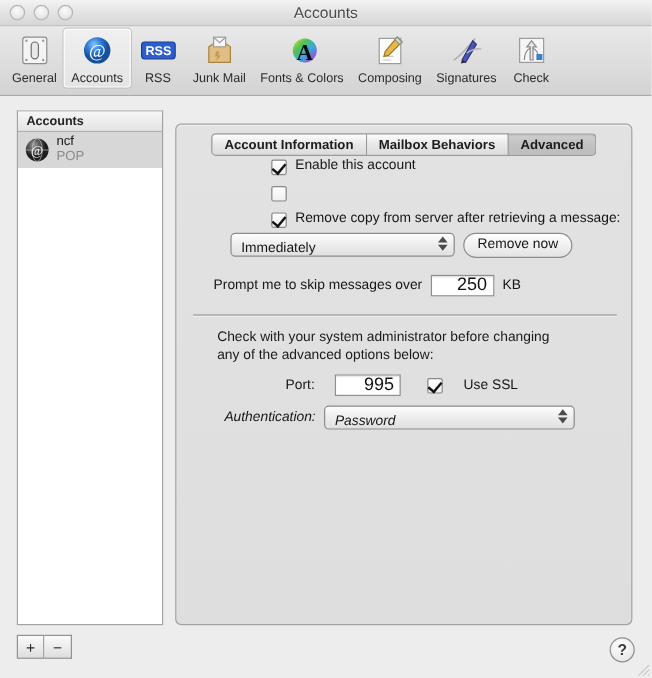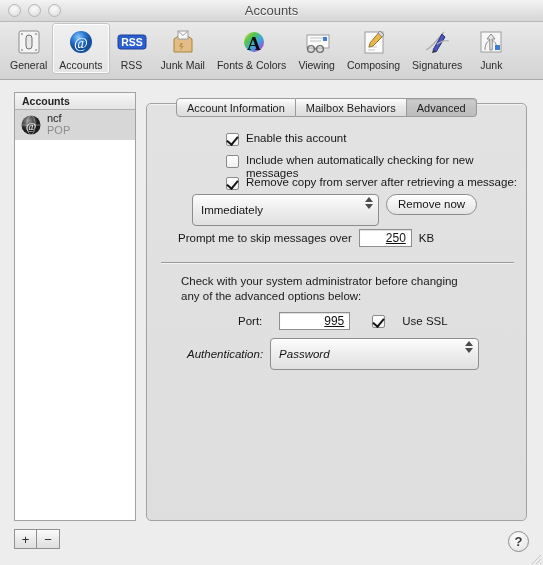--- a/index.html
+++ b/index.html
@@ -69,22 +69,22 @@
     height:30px; display:flex; align-items:center; padding-left:5px; gap:5px;
     background:#d7d7d7;
   }
   .globe-ico { width:22px; height:22px; flex:0 0 22px; }
   .acct-txt { display:flex; flex-direction:column; line-height:1.05; }
   .acct-name { font-size:11px; color:#1a1a1a; }
   .acct-type { font-size:11px; color:#8c8c8c; }
 
   
   .tabbar {
-    position:absolute; left:176px; top:98px;
-    display:flex; z-index:5;
+    position:absolute; left:176px; top:111px;
+    display:flex; z-index:5;font-weight:bold;
   }
   .tab {
     font-size:11px; color:#1c1c1c; height:19px; line-height:18px;
     padding: 0 10px;
     background: linear-gradient(to bottom, #fdfdfd 0%, #e8e8e8 48%, #dcdcdc 100%);
     border:1px solid #9a9a9a; border-left-width:0;
     cursor:default; white-space:nowrap;
   }
   .tab:first-child { border-left-width:1px; border-radius:4px 0 0 4px; }
   .tab:last-child  { border-radius:0 4px 4px 0; }
@@ -110,23 +110,23 @@
   }
   .cb.on::after {
     content:""; position:absolute; left:2px; top:0px;
     width:5px; height:9px;
     border-right:2px solid #131313; border-bottom:2px solid #131313;
     transform: rotate(40deg);
   }
   .lbl { font-size:11.5px; color:#161616; line-height:13px; }
 
   .popup {
-    height:32px; border:1px solid #8d8d8d; border-radius:4px;
+    height:20px; border:1px solid #8d8d8d; border-radius:4px;
     background: linear-gradient(to bottom, #fdfdfd 0%, #ededed 50%, #e0e0e0 100%);
-    display:flex; align-items:center;
+    display:flex; align-items:flex-end;
     font-size:11.5px; color:#141414; padding-left:8px;
     position:relative; cursor:default;
   }
   .stepper {
     position:absolute; right:5px; top:2px;
     display:flex; flex-direction:column; align-items:center; gap:2px;
   }
   .ar-up, .ar-dn { width:0; height:0; border-left:4px solid transparent; border-right:4px solid transparent; }
   .ar-up { border-bottom:5px solid #4b4b4b; }
   .ar-dn { border-top:5px solid #4b4b4b; }
@@ -135,22 +135,22 @@
     height:21px; border:1px solid #8d8d8d; border-radius:11px;
     background: linear-gradient(to bottom, #fefefe 0%, #f1f1f1 48%, #e3e3e3 100%);
     font-size:11.5px; color:#141414; padding:0 11px; line-height:19px;
     cursor:default;
   }
 
   .tfield {
     height:18px; border:1px solid #8f8f8f;
     background:#ffffff;
     box-shadow: inset 0 1px 1px rgba(0,0,0,0.13);
-    font-size:12px; color:#111; text-align:right;
-    padding-right:5px; line-height:16px;text-decoration:underline;
+    font-size:15px; color:#111; text-align:right;
+    padding-right:5px; line-height:16px;
   }
 
   .rule { height:1px; background:#9b9b9b; box-shadow:0 1px 0 #f2f2f2; }
   .admin-note { font-size:11.5px; font-weight:normal; color:#1a1a1a; line-height:14.5px; }
 
   
   .segbar { position:absolute; left:14px; top:529px; display:flex; }
   .seg {
     width:23px; height:20px;
     border:1px solid #919191;
@@ -248,34 +248,20 @@
             <stop offset="1" stop-color="#e04a4a"></stop>
           </linearGradient>
         </defs>
         <circle cx="17" cy="14" r="10" fill="url(#wh1)"></circle>
         <text x="10" y="22" font-size="19" font-family="'Liberation Serif',serif" font-weight="bold" fill="#0c0c0c">A</text>
       </svg>
     </span>
     <span class="tb-lbl">Fonts &amp; Colors</span>
   </div>
 
-  <div class="tb-item">
-    <span class="tb-ico">
-      <svg width="32" height="28" viewBox="0 0 32 28">
-        <rect x="6" y="7" width="22" height="13" fill="#fbfbfb" stroke="#9d9d9d"></rect>
-        <line x1="9" y1="10" x2="22" y2="10" stroke="#c3c3c3"></line>
-        <line x1="9" y1="13" x2="20" y2="13" stroke="#c3c3c3"></line>
-        <rect x="22" y="9" width="4" height="4" fill="#3a7fd0"></rect>
-        <circle cx="10" cy="21" r="3.4" fill="none" stroke="#6d6d6d" stroke-width="1.4"></circle>
-        <circle cx="19" cy="21" r="3.4" fill="none" stroke="#6d6d6d" stroke-width="1.4"></circle>
-        <line x1="13.4" y1="21" x2="15.6" y2="21" stroke="#6d6d6d" stroke-width="1.4"></line>
-      </svg>
-    </span>
-    <span class="tb-lbl">Viewing</span>
-  </div>
 
   <div class="tb-item">
     <span class="tb-ico">
       <svg width="28" height="28" viewBox="0 0 28 28">
         <rect x="5" y="4" width="18" height="21" fill="#fcfcfc" stroke="#9c9c9c"></rect>
         <line x1="8" y1="19" x2="17" y2="19" stroke="#c9c9c9"></line>
         <line x1="8" y1="22" x2="15" y2="22" stroke="#c9c9c9"></line>
         <path d="M20 3 L24 7 L13 18 L9 19 L10 15 Z" fill="#e8b84b" stroke="#9a7a23"></path>
         <path d="M20 3 L24 7 L22 9 L18 5 Z" fill="#d8d8d8" stroke="#8d8d8d"></path>
       </svg>
@@ -298,21 +284,21 @@
   <div class="tb-item">
     <span class="tb-ico">
       <svg width="28" height="28" viewBox="0 0 28 28">
         <rect x="4" y="4" width="20" height="20" fill="#f6f6f6" stroke="#9c9c9c"></rect>
         <path d="M14 6 L18 11 L15.2 11 L15.2 22 L12.8 22 L12.8 11 L10 11 Z" fill="#e9e9e9" stroke="#8a8a8a"></path>
         <path d="M8 22 C8 15 11 13 13 12" fill="none" stroke="#8a8a8a"></path>
         <path d="M20 22 C20 15 17 13 15 12" fill="none" stroke="#8a8a8a"></path>
         <rect x="18" y="17" width="5" height="5" fill="#3a7fd0"></rect>
       </svg>
     </span>
-    <span class="tb-lbl">Junk</span>
+    <span class="tb-lbl">Check</span>
   </div>
 </div>
 
 <div class="acct-panel">
   <div class="acct-head">Accounts</div>
   <div class="acct-row">
     <span class="globe-ico">
       <svg width="22" height="22" viewBox="0 0 22 22">
         <defs>
             <radialGradient id="gl" cx="36%" cy="28%">
@@ -336,21 +322,20 @@
 
 <div class="tabpanel">
 
   <div style="position:absolute; left:31px; top:28px;" class="cbrow">
     <span class="cb on"></span>
     <span class="lbl">Enable this account</span>
   </div>
 
   <div style="position:absolute; left:31px; top:50px;" class="cbrow">
     <span class="cb"></span>
-    <span class="lbl">Include when automatically checking for new messages</span>
   </div>
 
   <div style="position:absolute; left:31px; top:72px;" class="cbrow">
     <span class="cb on"></span>
     <span class="lbl">Remove copy from server after retrieving a message:</span>
   </div>
 
   <div class="popup" style="position:absolute; left:45px; top:90px; width:187px;">
     <span>Immediately</span>
     <span class="stepper">
@@ -369,21 +354,21 @@
 
   <div class="rule" style="position:absolute; left:14px; top:158px; width:353px;"></div>
 
   <div style="position:absolute; left:34px; top:170px;">
     <div class="admin-note">Check with your system administrator before changing</div>
     <div class="admin-note">any of the advanced options below:</div>
   </div>
 
   <div style="position:absolute; left:91px; top:208px; display:flex; align-items:center; gap:17px;">
     <span class="lbl">Port:</span>
-    <span class="tfield" style="width:71px;">995</span>
+    <span class="tfield" style="width:55px;">995</span>
     <span class="cb on" style="margin-left:5px;"></span>
     <span class="lbl">Use SSL</span>
   </div>
 
   <div style="position:absolute; left:40px; top:234px; display:flex; align-items:center; gap:7px;font-style:italic;">
     <span class="lbl">Authentication:</span>
     <span class="popup" style="width:209px;">
       <span>Password</span>
       <span class="stepper">
         <span class="ar-up"></span>

